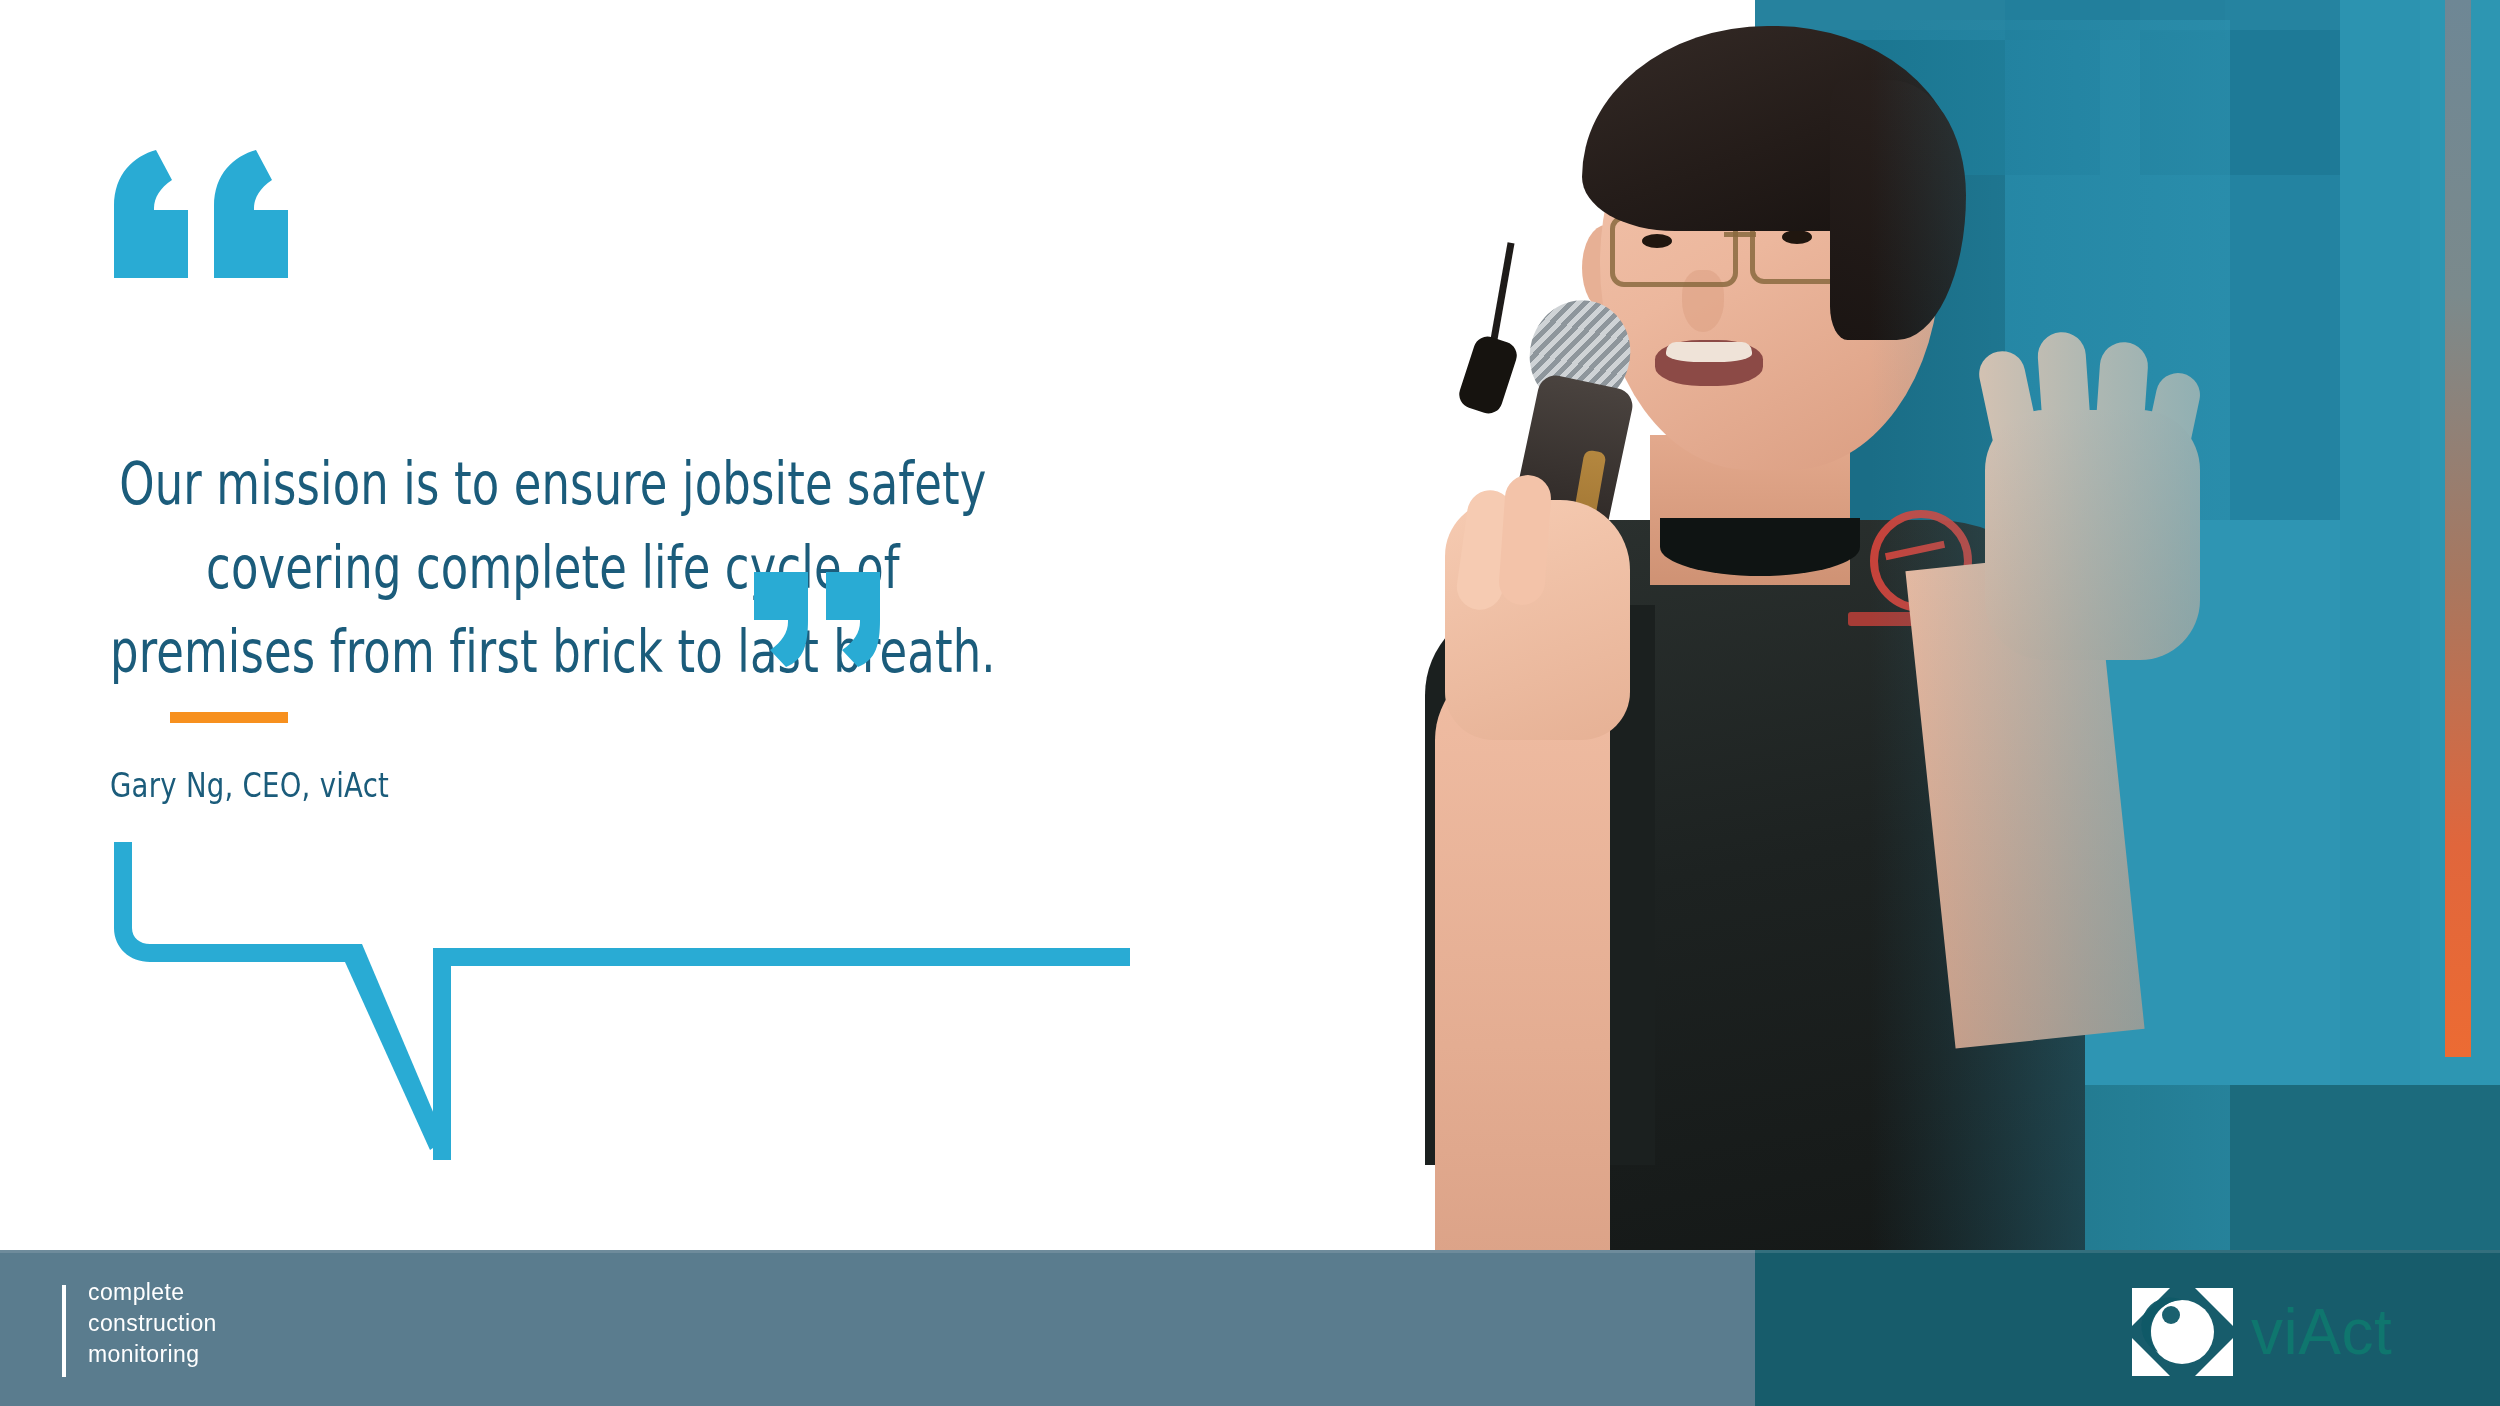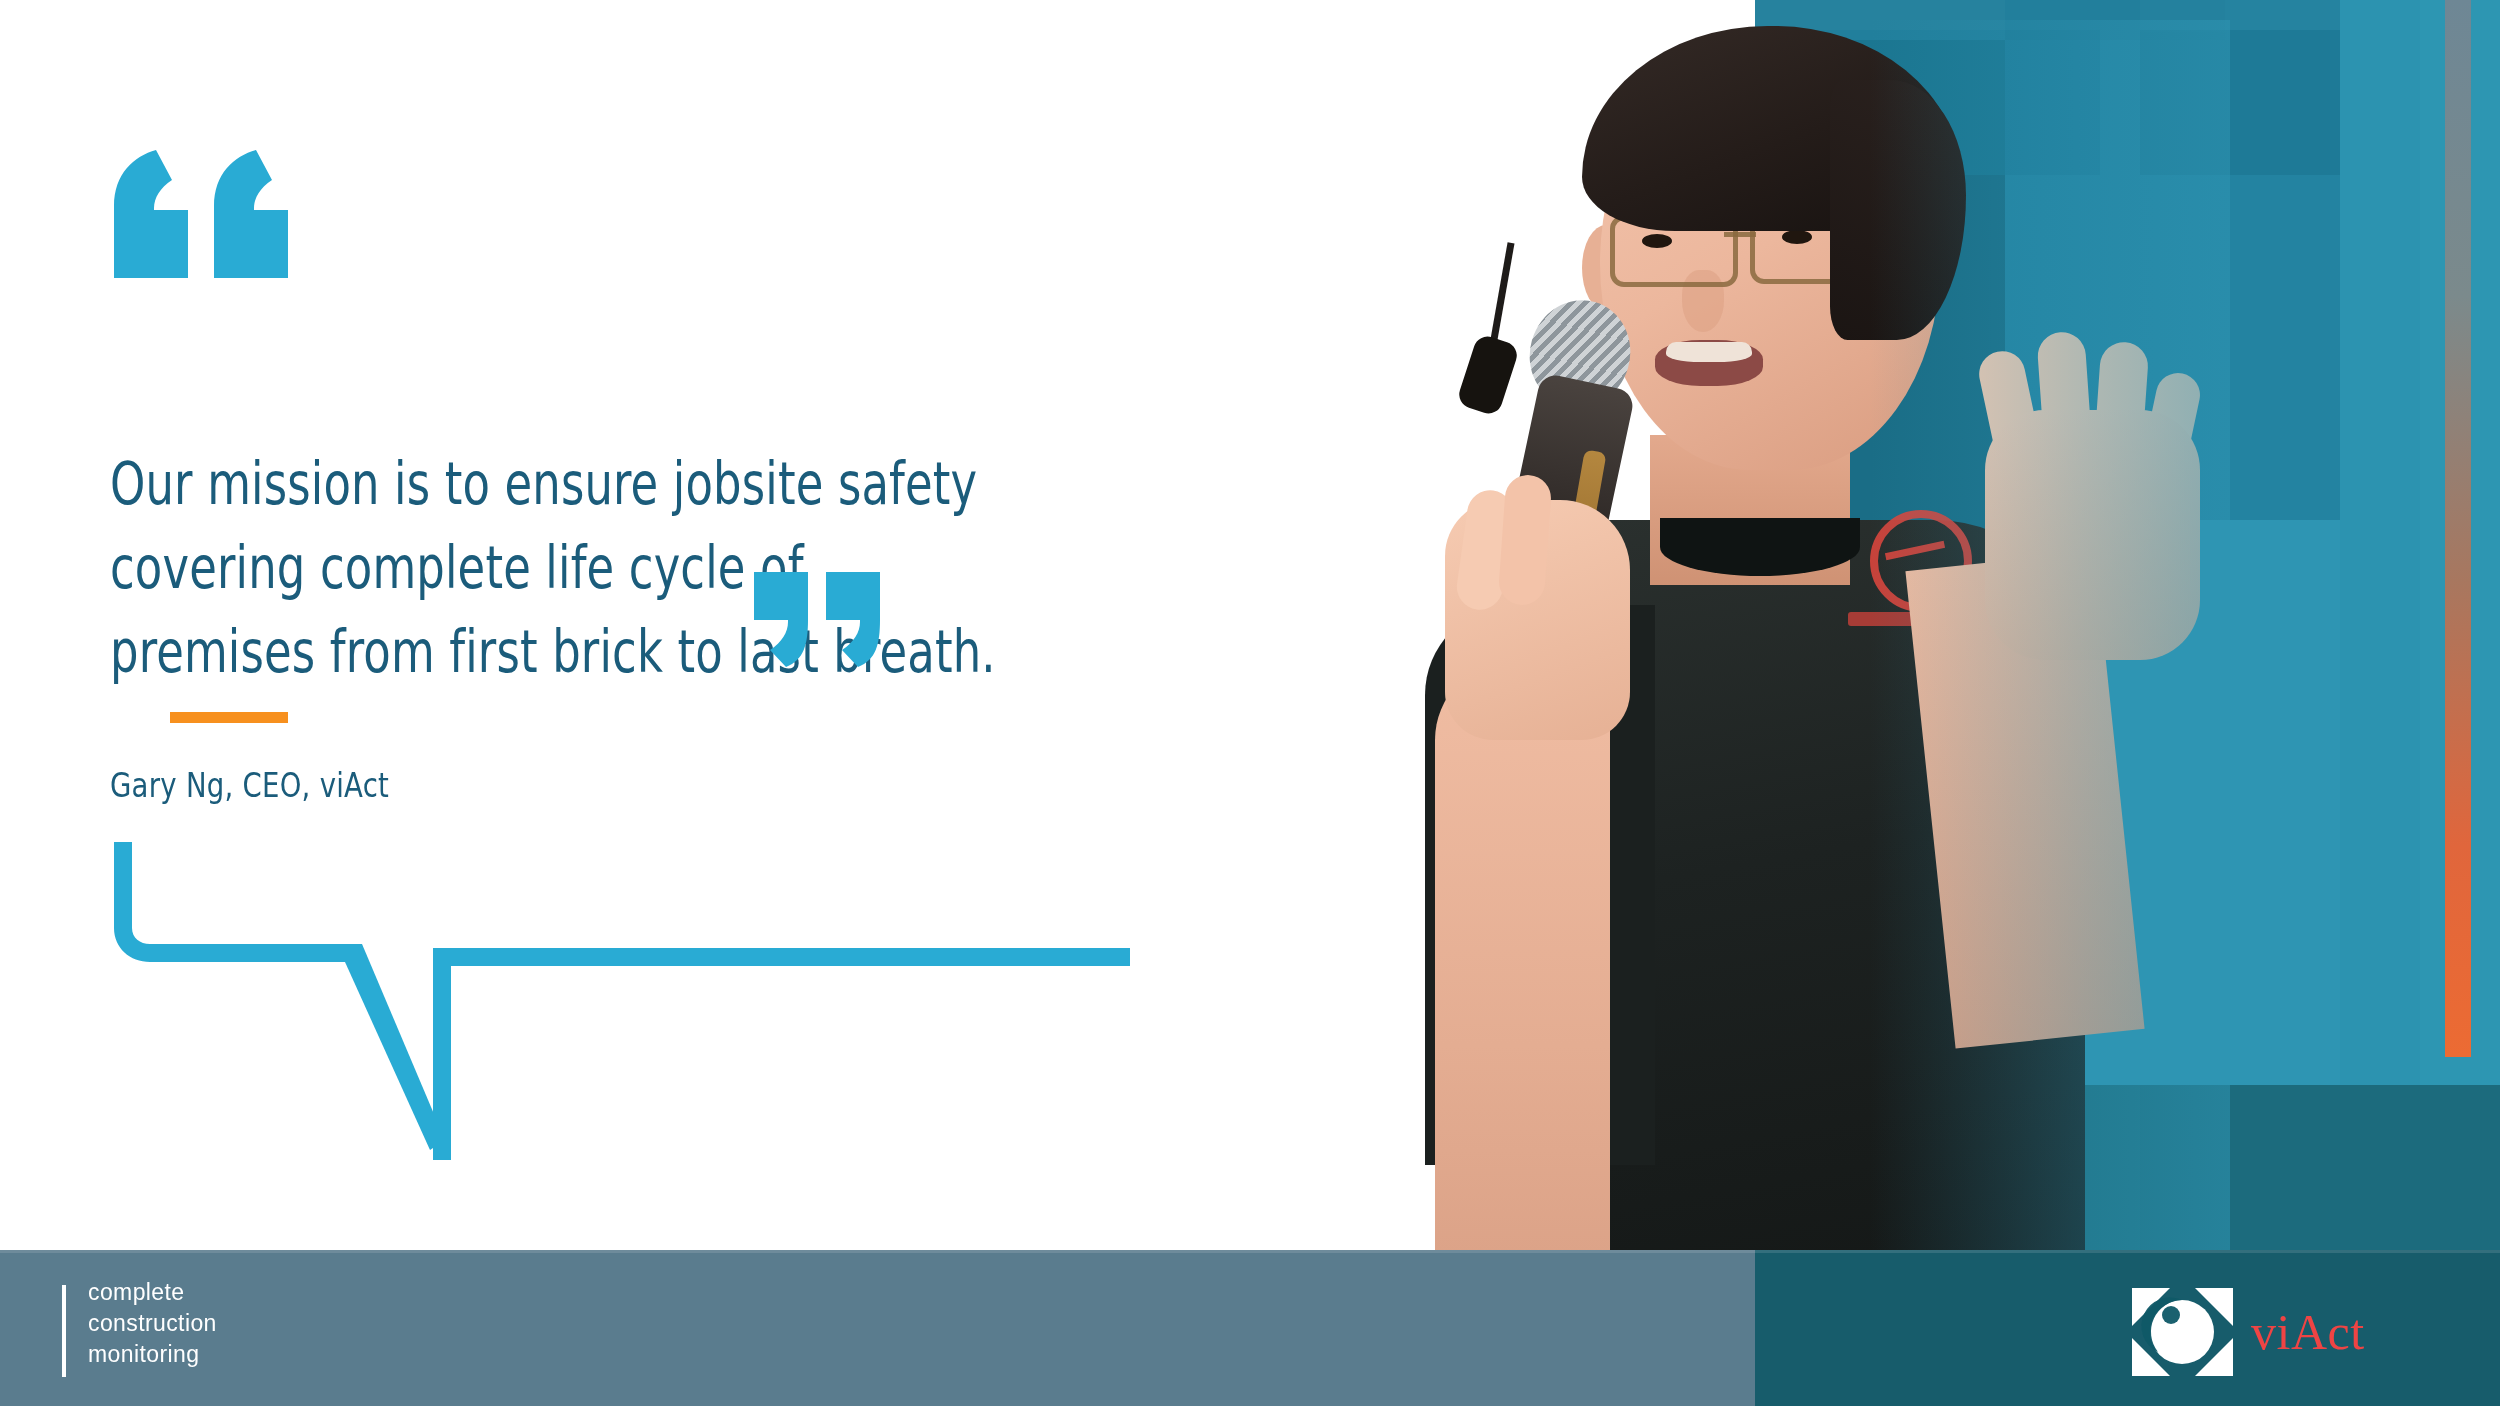--- a/index.html
+++ b/index.html
@@ -87,21 +87,21 @@
   #photo-blend{left:640px;top:0;width:360px;height:1340px;
                background:linear-gradient(90deg,rgba(46,149,179,0) 0%,rgba(46,149,179,.35) 60%,rgba(46,149,179,.55) 100%);}
 
   
   #open-quote{position:absolute;left:110px;top:150px;width:190px;height:130px;}
   #close-quote{position:absolute;left:752px;top:572px;width:130px;height:95px;}
 
   .qline{color:#1B5C7B;font-family:"Liberation Sans Narrow","DejaVu Sans Condensed","Liberation Sans",sans-serif;
          font-size:58px;line-height:1.0;letter-spacing:.2px;white-space:nowrap;font-weight:400;
          transform:scaleX(.86);transform-origin:left center;}
-  #quote-text{position:absolute;left:110px;top:455px;}
+  #quote-text{position:absolute;left:110px;top:455px;text-align:center;}
   #quote-l1{margin:0 0 26px 0;}
   #quote-l2{margin:0 0 26px 0;}
   #quote-l3{margin:0;}
 
   #orange-rule{position:absolute;left:170px;top:712px;width:118px;height:11px;background:#F7901E;}
 
   #attribution{position:absolute;left:110px;top:765px;color:#1B5C7B;
                font-family:"Liberation Sans Narrow","DejaVu Sans Condensed","Liberation Sans",sans-serif;
                font-size:34px;letter-spacing:.3px;white-space:nowrap;transform:scaleX(.9);transform-origin:left center;}
 
@@ -112,21 +112,21 @@
   #footer-bar{position:absolute;left:0;top:1250px;width:2500px;height:156px;background:#5A7C8E;}
   #footer-bar-right{position:absolute;left:1755px;top:1250px;width:745px;height:156px;background:#0F5967;opacity:.9;}
   #footer-accent{position:absolute;left:0;top:1250px;width:2500px;height:3px;background:rgba(255,255,255,.12);}
   #tag-rule{position:absolute;left:62px;top:1285px;width:4px;height:92px;background:#ffffff;}
   #tagline{position:absolute;left:88px;top:1277px;color:#ffffff;font-size:23px;line-height:1.35;
            font-family:"Liberation Sans",sans-serif;font-weight:300;letter-spacing:.4px;}
   #tagline div{white-space:nowrap;}
 
   #logo{position:absolute;left:2130px;top:1282px;width:330px;height:100px;display:flex;align-items:center;gap:16px;}
   #logo-mark{width:105px;height:92px;flex:0 0 auto;}
-  #logo-word{color:#ef4444;font-size:50px;letter-spacing:.5px;font-family:Liberation Serif, serif;}
+  #logo-word{color:#0f766e;font-size:64px;letter-spacing:.5px;font-family:Liberation Sans, sans-serif;}
 
   .hid{position:absolute;width:0;height:0;overflow:hidden;}
 </style>
 </head>
 <body>
 
 <div id="stage">
 
   <div class="bg-layer" id="bg-teal-base"></div>
   <div class="bg-layer" id="bg-teal-dark-left"></div>

